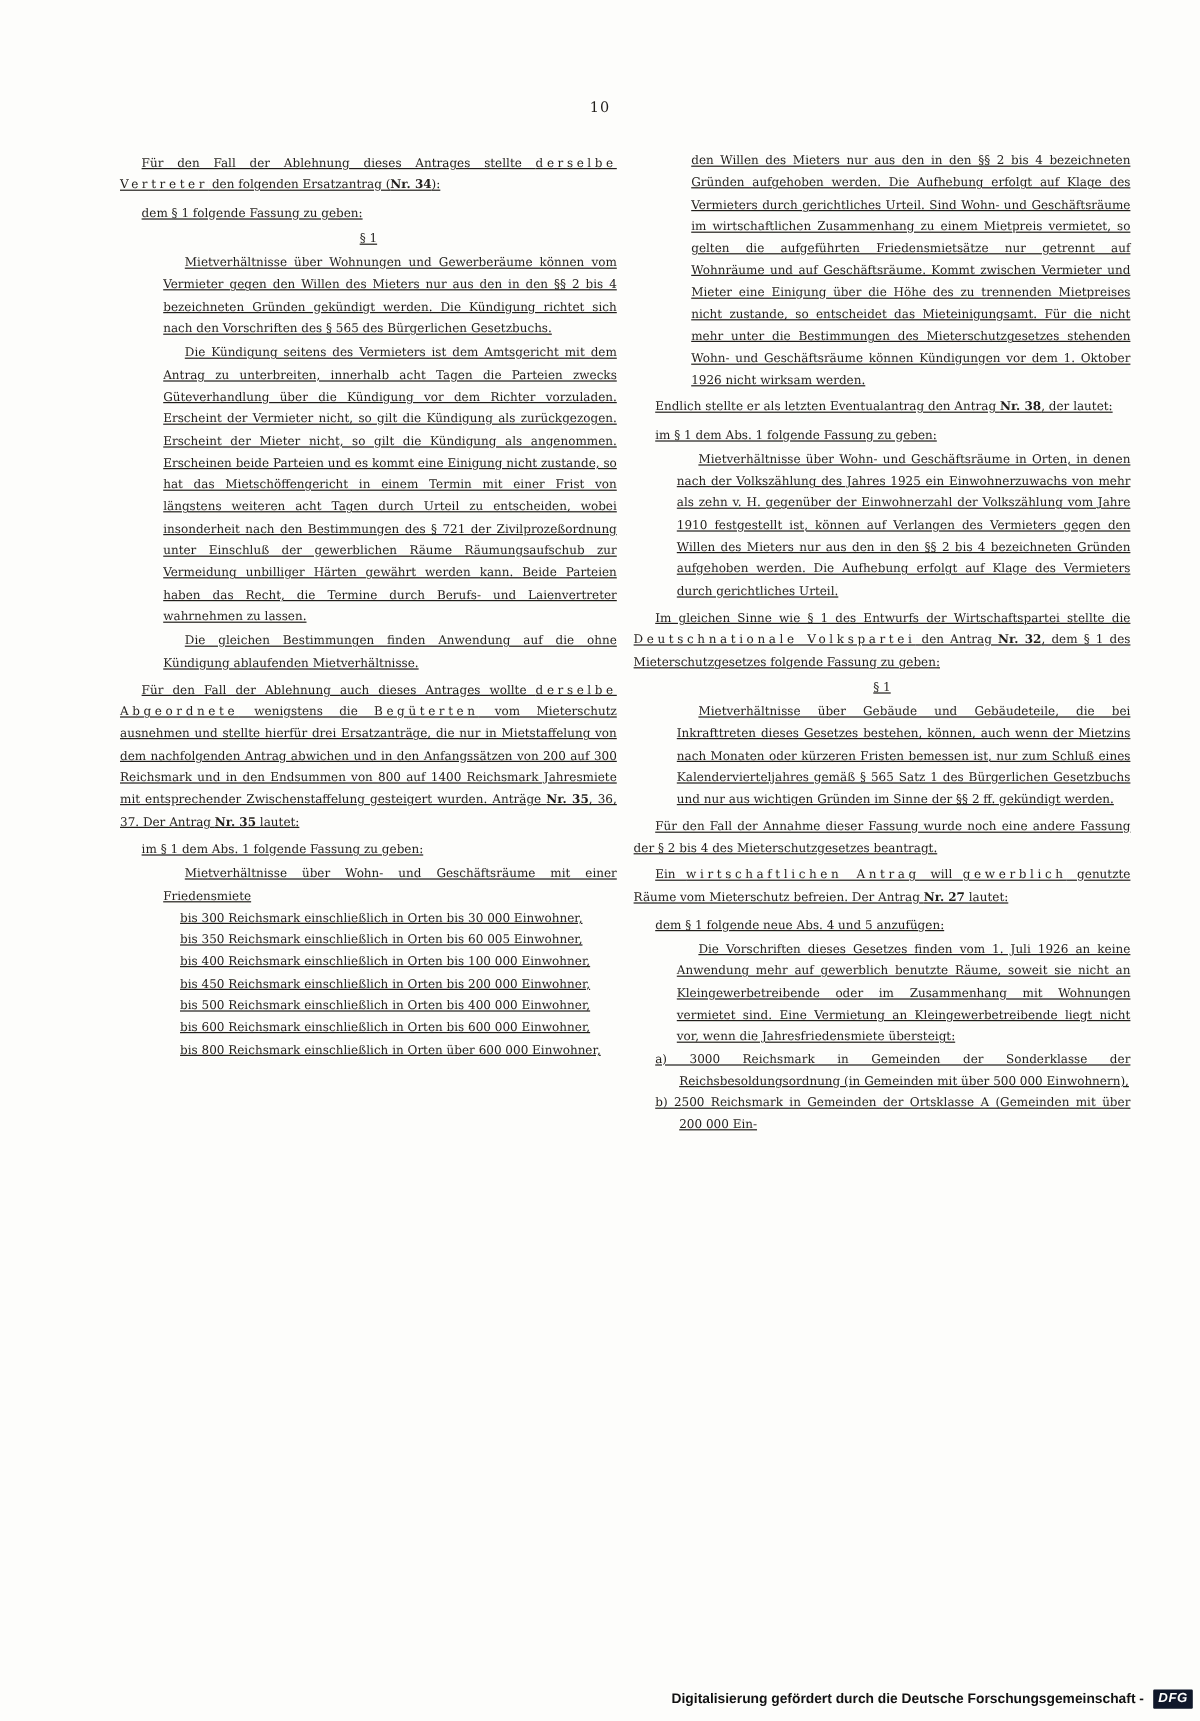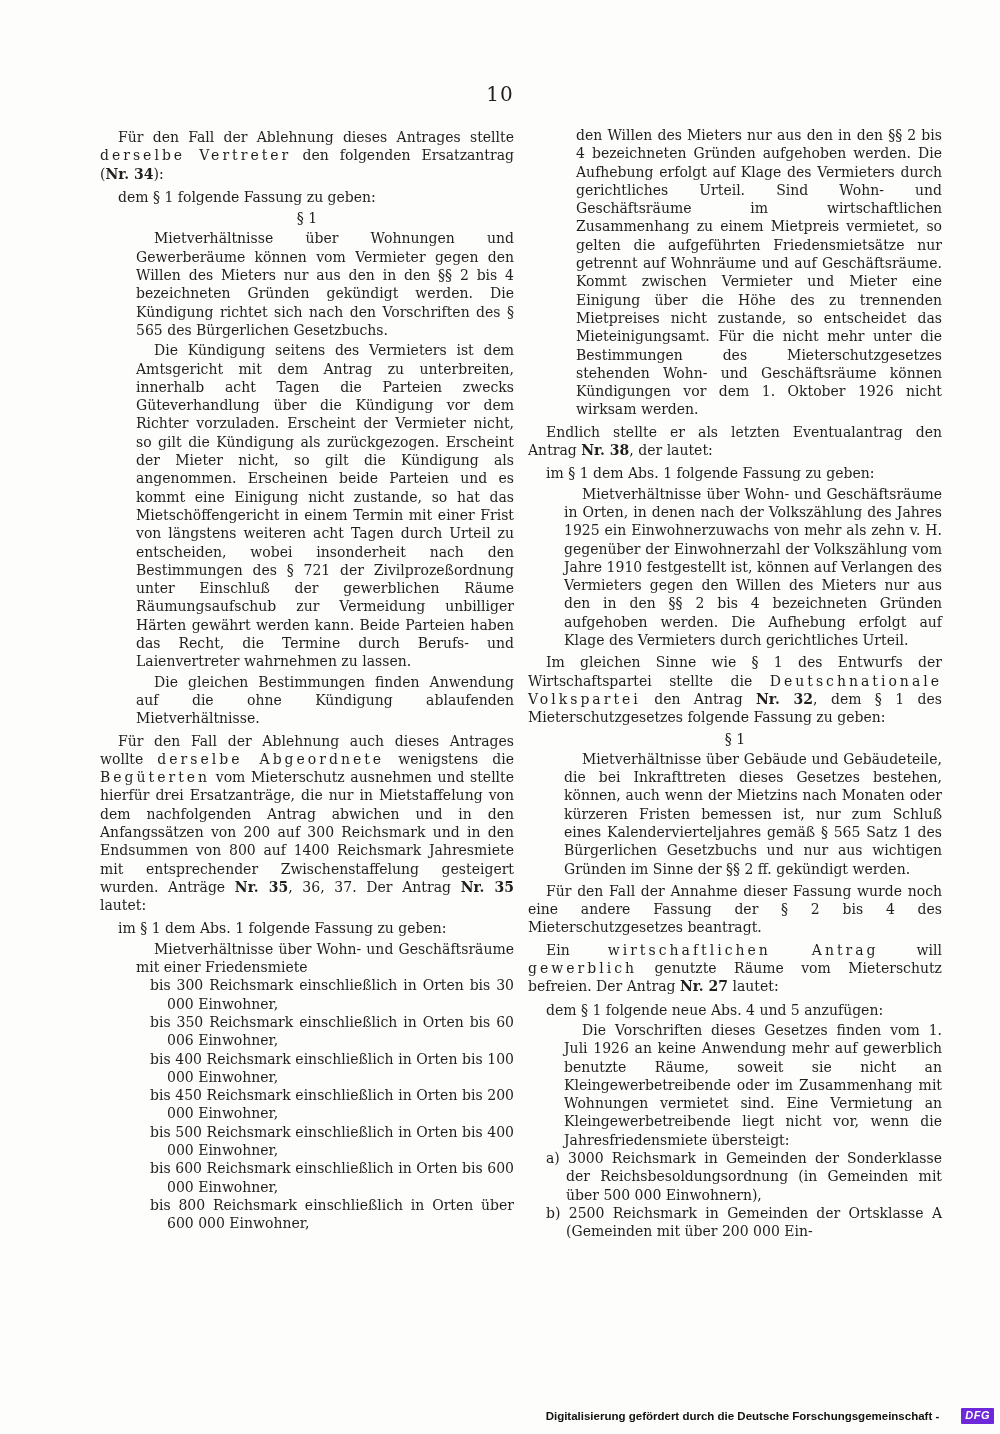--- a/index.html
+++ b/index.html
@@ -16,63 +16,64 @@
     position: relative;
     width: 1000px;
     height: 1434px;
   }
   .page-number {
     position: absolute;
     top: 82px;
     left: 0;
     width: 100%;
     text-align: center;
-    font-size: 20px;
+    font-size: 12px;
     letter-spacing: 1px;
   }
   .columns {
     position: absolute;
     top: 124px;
     left: 100px;
     width: 842px;
     display: flex;
     gap: 14px;
   }
   .col {
     width: 414px;
-    font-size: 14px;
+    font-size: 10px;
     line-height: 18.3px;
     text-align: justify;
     hyphens: auto;
+    text-decoration: underline;
   }
   p { margin: 0; }
   .par   { text-indent: 18px; margin-top: 4px; }
   .flush { text-indent: 18px; margin-top: 5px; margin-bottom: 2px; }
   .center{ text-align: center; margin-top: 3px; margin-bottom: 1px; }
   .quote { margin-left: 36px; text-indent: 18px; margin-top: 2px; }
   .quote-flush { margin-left: 48px; text-indent: 0; margin-top: 2px; }
   .li  { margin-left: 50px; padding-left: 17px; text-indent: -17px; }
   .li2 { margin-left: 18px; padding-left: 20px; text-indent: -20px; }
   .sperr { letter-spacing: 3px; }
   .bold  { font-weight: bold; }
   .footer {
     position: absolute;
     right: 6px;
     bottom: 10px;
     display: flex;
     align-items: center;
-    gap: 22px;
+    gap: 8px;
     font-family: "Liberation Sans", sans-serif;
     font-size: 11.5px;
     font-weight: bold;
     color: #111;
   }
   .dfg-badge {
     display: inline-block;
-    background: #6d28d9;
+    background: #0f172a;
     color: #ffffff;
     font-style: italic;
     font-weight: bold;
     font-size: 11px;
     line-height: 13px;
     padding: 1px 4px 2px 4px;
     border-radius: 1px;
     letter-spacing: 0.5px;
   }
 </style>
@@ -89,21 +90,21 @@
       <p class="par"><span>Für den Fall der Ablehnung dieses Antrages stellte </span><span class="sperr">derselbe Vertreter</span><span> den folgenden Ersatzantrag (</span><span class="bold">Nr. 34</span><span>):</span></p>
       <p class="flush"><span>dem § 1 folgende Fassung zu geben:</span></p>
       <p class="center"><span>§ 1</span></p>
       <p class="quote"><span>Mietverhältnisse über Wohnungen und Gewerberäume können vom Vermieter gegen den Willen des Mieters nur aus den in den §§ 2 bis 4 bezeichneten Gründen gekündigt werden. Die Kündigung richtet sich nach den Vorschriften des § 565 des Bürgerlichen Gesetzbuchs.</span></p>
       <p class="quote"><span>Die Kündigung seitens des Vermieters ist dem Amtsgericht mit dem Antrag zu unterbreiten, innerhalb acht Tagen die Parteien zwecks Güteverhandlung über die Kündigung vor dem Richter vorzuladen. Erscheint der Vermieter nicht, so gilt die Kündigung als zurückgezogen. Erscheint der Mieter nicht, so gilt die Kündigung als angenommen. Erscheinen beide Parteien und es kommt eine Einigung nicht zustande, so hat das Mietschöffengericht in einem Termin mit einer Frist von längstens weiteren acht Tagen durch Urteil zu entscheiden, wobei insonderheit nach den Bestimmungen des § 721 der Zivilprozeßordnung unter Einschluß der gewerblichen Räume Räumungsaufschub zur Vermeidung unbilliger Härten gewährt werden kann. Beide Parteien haben das Recht, die Termine durch Berufs- und Laienvertreter wahrnehmen zu lassen.</span></p>
       <p class="quote"><span>Die gleichen Bestimmungen finden Anwendung auf die ohne Kündigung ablaufenden Mietverhältnisse.</span></p>
       <p class="par"><span>Für den Fall der Ablehnung auch dieses Antrages wollte </span><span class="sperr">derselbe Abgeordnete</span><span> wenigstens die </span><span class="sperr">Begüterten</span><span> vom Mieterschutz ausnehmen und stellte hierfür drei Ersatzanträge, die nur in Mietstaffelung von dem nachfolgenden Antrag abwichen und in den Anfangssätzen von 200 auf 300 Reichsmark und in den Endsummen von 800 auf 1400 Reichsmark Jahresmiete mit entsprechender Zwischenstaffelung gesteigert wurden. Anträge </span><span class="bold">Nr. 35</span><span>, 36, 37. Der Antrag </span><span class="bold">Nr. 35</span><span> lautet:</span></p>
       <p class="flush"><span>im § 1 dem Abs. 1 folgende Fassung zu geben:</span></p>
       <p class="quote"><span>Mietverhältnisse über Wohn- und Geschäftsräume mit einer Friedensmiete</span></p>
       <p class="li"><span>bis 300 Reichsmark einschließlich in Orten bis 30 000 Einwohner,</span></p>
-      <p class="li"><span>bis 350 Reichsmark einschließlich in Orten bis 60 006 Einwohner,</span></p>
+      <p class="li"><span>bis 350 Reichsmark einschließlich in Orten bis 60 005 Einwohner,</span></p>
       <p class="li"><span>bis 400 Reichsmark einschließlich in Orten bis 100 000 Einwohner,</span></p>
       <p class="li"><span>bis 450 Reichsmark einschließlich in Orten bis 200 000 Einwohner,</span></p>
       <p class="li"><span>bis 500 Reichsmark einschließlich in Orten bis 400 000 Einwohner,</span></p>
       <p class="li"><span>bis 600 Reichsmark einschließlich in Orten bis 600 000 Einwohner,</span></p>
       <p class="li"><span>bis 800 Reichsmark einschließlich in Orten über 600 000 Einwohner,</span></p>
     </div>
 
     <div class="col">
       <p class="quote-flush"><span>den Willen des Mieters nur aus den in den §§ 2 bis 4 bezeichneten Gründen aufgehoben werden. Die Aufhebung erfolgt auf Klage des Vermieters durch gerichtliches Urteil. Sind Wohn- und Geschäftsräume im wirtschaftlichen Zusammenhang zu einem Mietpreis vermietet, so gelten die aufgeführten Friedensmietsätze nur getrennt auf Wohnräume und auf Geschäftsräume. Kommt zwischen Vermieter und Mieter eine Einigung über die Höhe des zu trennenden Mietpreises nicht zustande, so entscheidet das Mieteinigungsamt. Für die nicht mehr unter die Bestimmungen des Mieterschutzgesetzes stehenden Wohn- und Geschäftsräume können Kündigungen vor dem 1. Oktober 1926 nicht wirksam werden.</span></p>
       <p class="par"><span>Endlich stellte er als letzten Eventualantrag den Antrag </span><span class="bold">Nr. 38</span><span>, der lautet:</span></p>

